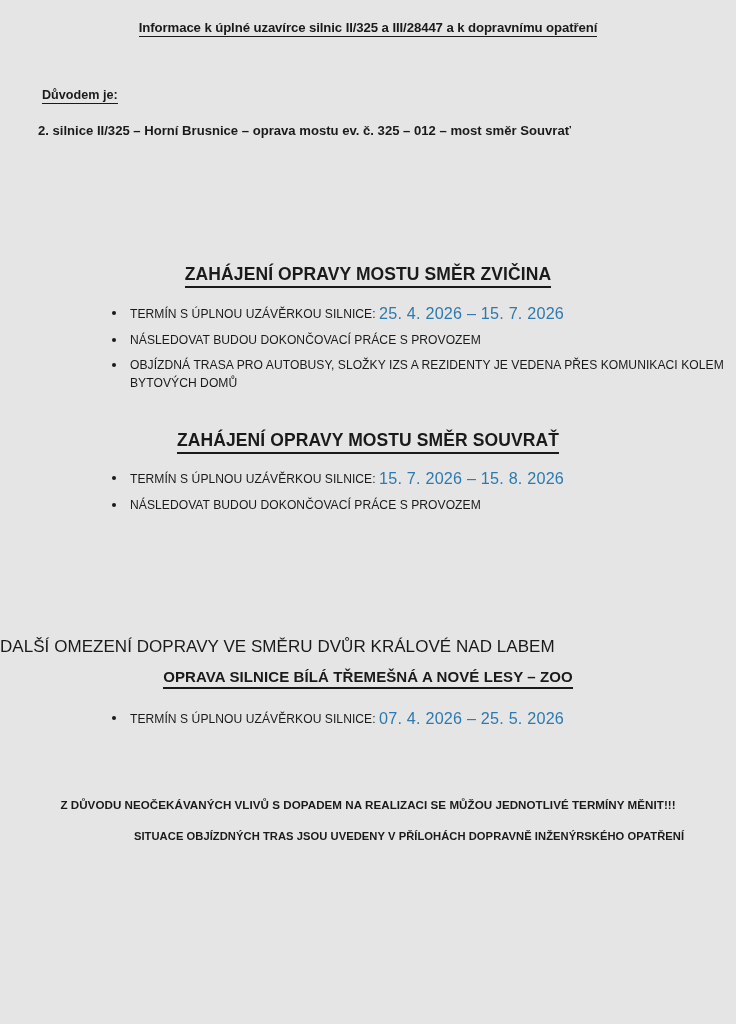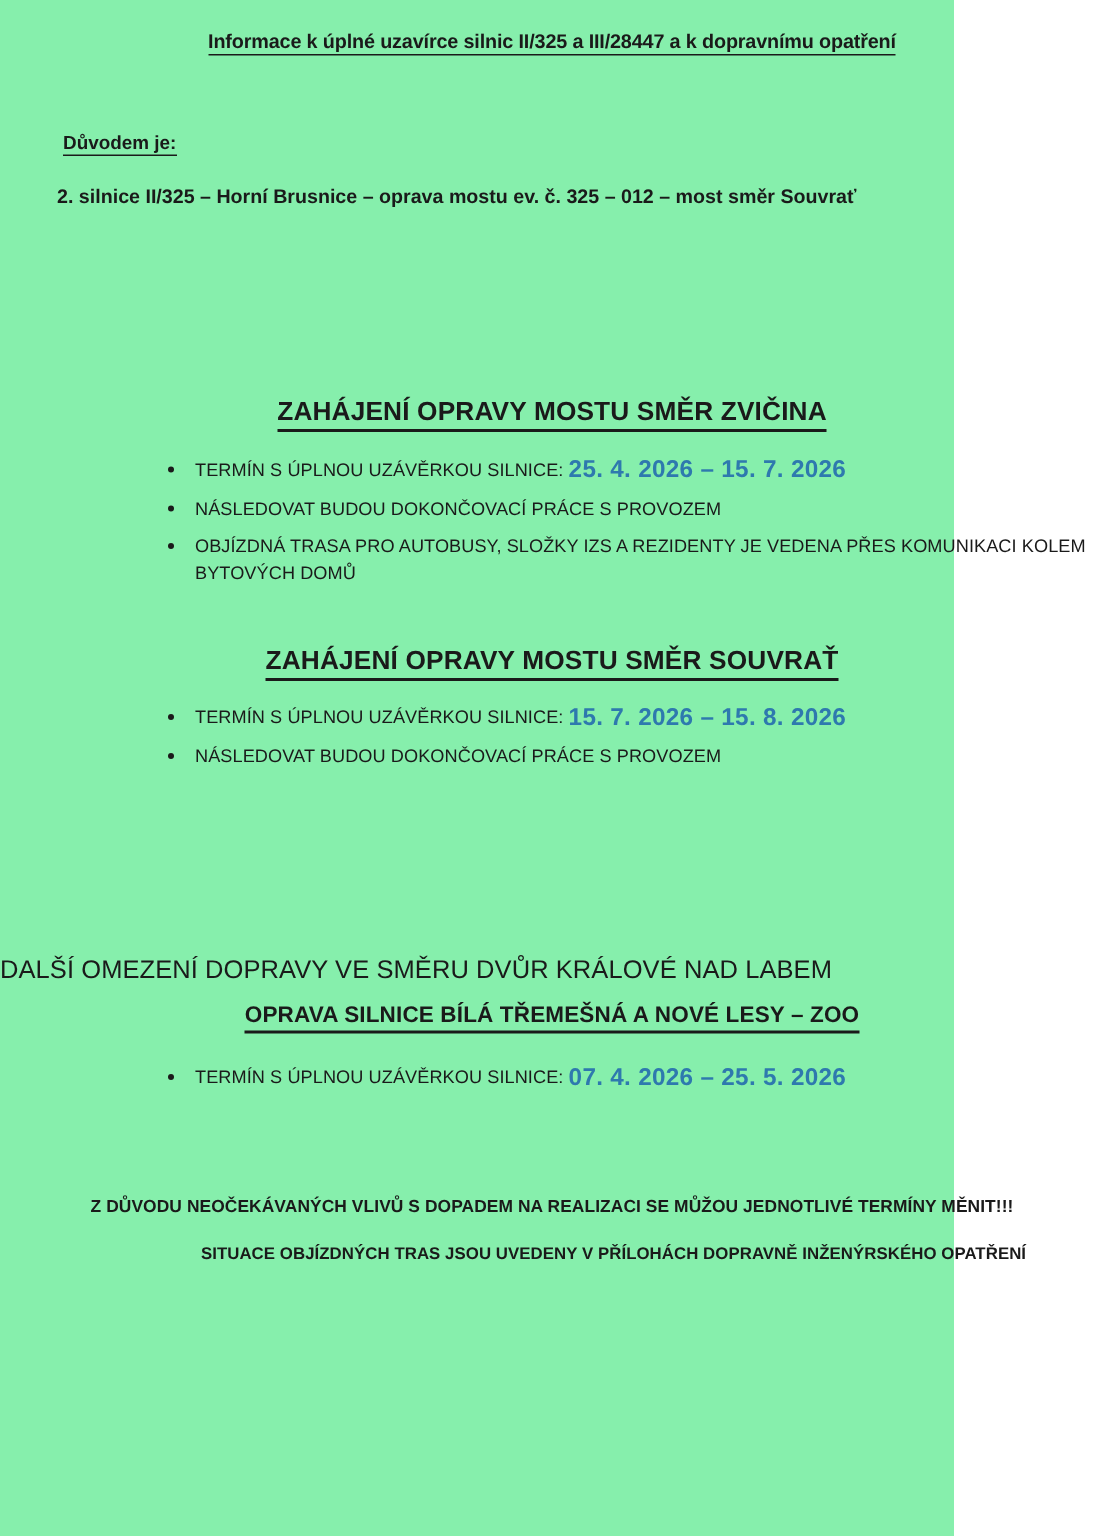--- a/index.html
+++ b/index.html
@@ -9,24 +9,24 @@
   }
   body {
     width: 736px;
     height: 1024px;
     font-family: "Liberation Sans", "DejaVu Sans", sans-serif;
     color: #1a1a1a;
     position: relative;
     overflow: hidden;
   }
   .page {
-    width: 636px;
+    width: 736px;
     height: 1024px;
     position: relative;
-    background: #86efac;
+    background: #e5e5e5;
   }
 
   
   .doc-title {
     position: absolute;
     top: 20px;
     left: 0;
     width: 736px;
     text-align: center;
     font-size: 13.2px;
@@ -127,21 +127,21 @@
     left: 8px;
     top: 6px;
     width: 4.2px;
     height: 4.2px;
     border-radius: 50%;
     background: #1a1a1a;
   }
   .bullet-date {
     color: #2E79AE;
     font-size: 16.2px;
-    font-weight: bold;
+    font-weight: normal;
     letter-spacing: 0.2px;
     vertical-align: -1px;
   }
 
   
   .footer-note {
     position: absolute;
     left: 0;
     width: 736px;
     text-align: center;

